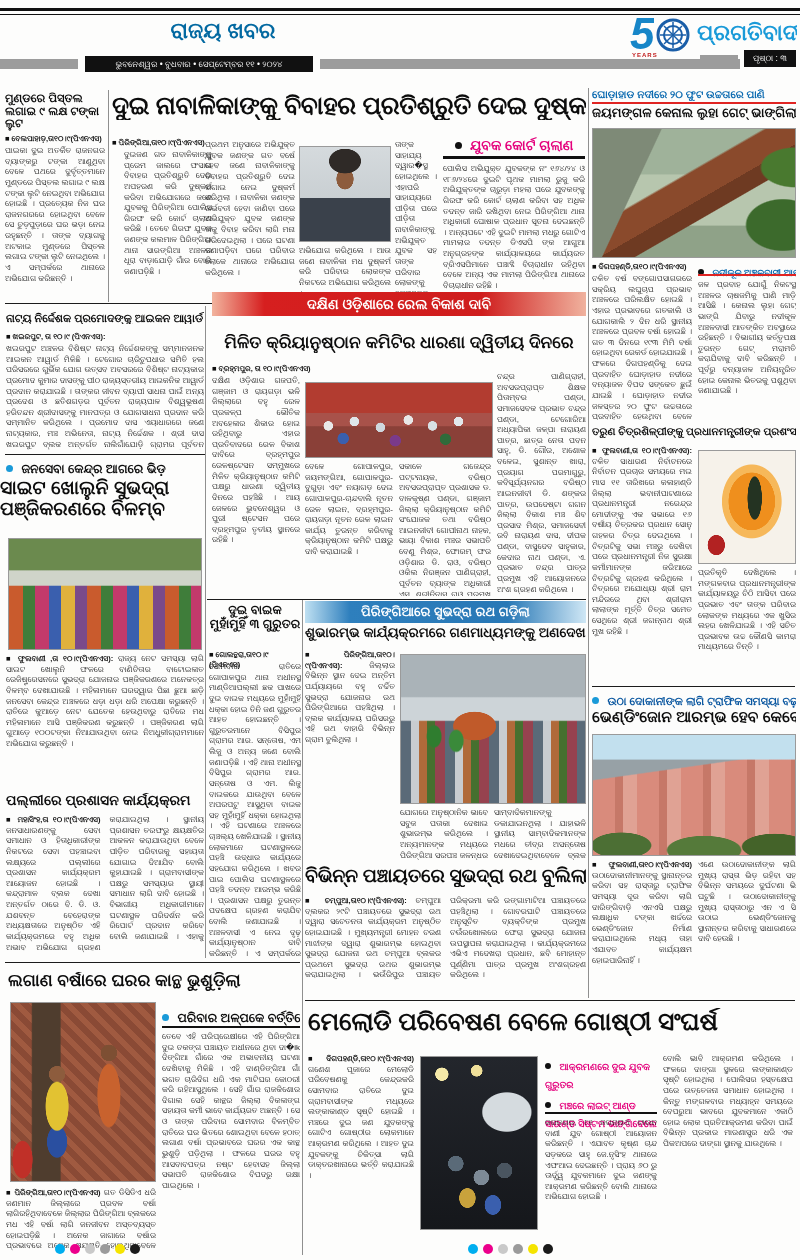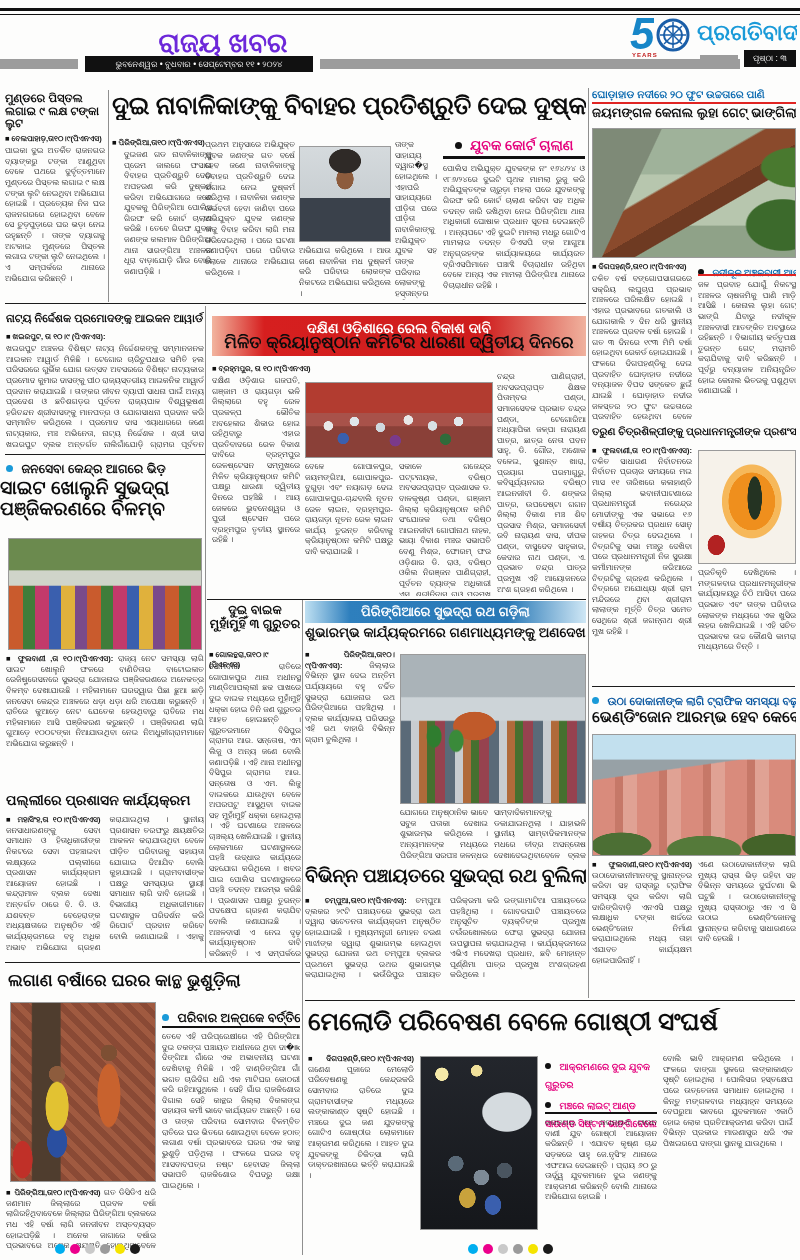--- a/index.html
+++ b/index.html
@@ -26,21 +26,21 @@
   .cols2{column-count:2;column-gap:9px;}
 </style>
 </head>
 <body>
 
 <div class="page">
 
   <div class="abs" style="left:0;top:8px;width:800px;height:3px;background:#111;"></div>
   <div class="abs" style="left:0;top:14px;width:800px;height:1px;background:#111;"></div>
 
-  <div class="abs h nw" style="left:128px;top:29px;width:190px;font-size:27px;color:#6d28d9;text-align:center;">ରାଜ୍ୟ ଖବର</div>
+  <div class="abs h nw" style="left:128px;top:19px;width:190px;font-size:22px;color:#0369a1;text-align:center;">ରାଜ୍ୟ ଖବର</div>
   <div class="abs badge" style="left:85px;top:56px;width:228px;height:16px;font-size:8.5px;line-height:16px;">ଭୁବନେଶ୍ୱର • ବୁଧବାର • ସେପ୍ଟେମ୍ବର ୧୧ • ୨୦୨୪</div>
   <div class="abs" style="left:0;top:59px;width:78px;height:10px;background:#9c9c9c;"></div>
   <div class="abs" style="left:320px;top:59px;width:420px;height:10px;background:#9c9c9c;"></div>
 
   <div class="abs" style="left:630px;top:10px;width:66px;height:52px;">
     <span class="h" style="position:absolute;left:0;top:0;font-size:44px;color:#1786c8;font-style:italic;">5</span>
     <svg width="34" height="34" style="position:absolute;left:26px;top:8px;">
       <circle cx="17" cy="17" r="15" fill="#fff" stroke="#1a5ea8" stroke-width="3"></circle>
       <circle cx="17" cy="17" r="9" fill="none" stroke="#1a5ea8" stroke-width="2"></circle>
       <line x1="17" y1="4" x2="17" y2="30" stroke="#1a5ea8" stroke-width="1.5"></line>
@@ -123,21 +123,21 @@
     <span>ରାଜ୍ୟ ନେଟ ସମସ୍ୟା ଲାଗି ସାଇଟ ଖୋଲୁନି ଫଳରେ ବାଣିଚିତାର ବାଟୋଇଳାତ ରେଜିଷ୍ଟ୍ରେସନରେ ସୁଭଦ୍ରା ଯୋଜନାର ପଞ୍ଜିକରଣରେ ଅନେକତ୍ର ବିଳମ୍ବ ଦେଖାଯାଉଛି । ମହିଳାମାନେ ଘରଦ୍ୱାର ପିଛା ଛୁଆ ଛାଡ଼ି ଜନସେବା କେନ୍ଦ୍ର ଅଞ୍ଚଳରେ ଧଡ଼ା ଧଡ଼ା ଧରି ଅପେକ୍ଷା କରୁଛନ୍ତି । ରାତିରେ କୁଆଡ଼େ ନେଟ ଯେତେକ ହେଉଥିବାରୁ ରାତିରେ ମଧ ମହିଳାମାନେ ଆସି ପଞ୍ଜିକରଣ କରୁଛନ୍ତି । ପଞ୍ଜିକରଣ ଲାଗି ଗୁଆଡ଼େ ୧୦୦ଟଙ୍କା ନିଆଯାଉଥିବା ନେଇ ନିଅଧୁକୀଗ୍ରାମମାନେ ଅଭିଯୋଗ କରୁଛନ୍ତି ।</span>
   </div>
 
   <div class="abs h nw" style="left:6px;top:793px;width:198px;font-size:14px;">ପଲ୍ଲୀରେ ପ୍ରଶାସନ କାର୍ଯ୍ୟକ୍ରମ</div>
   <div class="abs body cols2" style="left:6px;top:815px;width:198px;height:142px;">
     <span class="dl">■ ମହାସିଂହ,ତା ୧୦।୯(ପିଏନଏସ)</span>
     <span>ଜନସାଧାରଣଙ୍କୁ ସେବା ସମାଧାନ ଓ ହିତାଧିକାରୀଙ୍କ ନିକଟରେ ସେବା ପହଞ୍ଚାଇବା ଲକ୍ଷ୍ୟରେ ପଲ୍ଲୀରେ ପ୍ରଶାସନ କାର୍ଯ୍ୟକ୍ରମ ଆୟୋଜନ ହୋଇଛି । କନ୍ଦ୍ରାମାଳ ବ୍ଲକ ଦେଖା ଅନ୍ତର୍ଗତ ଠାରେ ବି. ଡି. ଓ. ଯଶବନ୍ତ ବେହେରାଙ୍କ ଅଧ୍ୟକ୍ଷତାରେ ଅନୁଷ୍ଠିତ ଏହି କାର୍ଯ୍ୟକ୍ରମରେ ବହୁ ଅଧିକ ଅଭାବ ଅଭିଯୋଗ ଗ୍ରହଣ କରାଯାଇଥିଲା ।</span>
     <span>ସ୍ଥାନୀୟ ପ୍ରଶାସନ ତରଫରୁ କ୍ଷୟକ୍ଷତିର ଆକଳନ କରାଯାଉଥିବା ବେଳେ ପୀଡ଼ିତ ପରିବାରକୁ ସହାୟତା ଯୋଗାଇ ଦିଆଯିବ ବୋଲି କୁହାଯାଇଛି । ଗ୍ରାମବାସୀଙ୍କ ପକ୍ଷରୁ ସମସ୍ୟାର ସ୍ଥାୟୀ ସମାଧାନ ଲାଗି ଦାବି ହୋଇଛି । ବିଭାଗୀୟ ଅଧିକାରୀମାନେ ଘଟଣାସ୍ଥଳ ପରିଦର୍ଶନ କରି ରିପୋର୍ଟ ପ୍ରଦାନ କରିବେ ବୋଲି ଜଣାଯାଇଛି । ଏହାକୁ ନେଇ ସାଧାରଣରେ ତୀବ୍ର ଅସନ୍ତୋଷ ପ୍ରକାଶ ପାଇଛି ।</span>
   </div>
 
-  <div class="abs banner-red nw" style="left:212px;top:316px;width:374px;height:40px;font-size:14px;">ଦକ୍ଷିଣ ଓଡ଼ିଶାରେ ରେଲ ବିକାଶ ଦାବି</div>
+  <div class="abs banner-red nw" style="left:212px;top:292px;width:374px;height:24px;font-size:14px;">ଦକ୍ଷିଣ ଓଡ଼ିଶାରେ ରେଲ ବିକାଶ ଦାବି</div>
   <div class="abs h nw" style="left:212px;top:334px;width:374px;font-size:17px;text-align:center;">ମିଳିତ କ୍ରିୟାନୁଷ୍ଠାନ କମିଟିର ଧାରଣା ଦ୍ୱିତୀୟ ଦିନରେ</div>
   <div class="abs dl" style="left:212px;top:364px;width:140px;">■ ବ୍ରହ୍ମପୁର, ତା ୧୦।୯(ପିଏନଏସ)</div>
   <div class="abs body" style="left:212px;top:376px;width:88px;height:220px;">ଦକ୍ଷିଣ ଓଡ଼ିଶାର ଗଜପତି, ଗଞ୍ଜାମ ଓ ରାୟଗଡ଼ା ଭଳି ଜିଲ୍ଲାରେ ବହୁ ରେଳ ପ୍ରକଳ୍ପ ଭୌତିକ ଅବହେଳାର ଶିକାର ହୋଇ ରହିଥିବାରୁ ଏହାର ପ୍ରତିବାଦରେ ରେଳ ବିକାଶ ଦାବିରେ ବ୍ରହ୍ମପୁର ରେଳଷ୍ଟେସନ ସମ୍ମୁଖରେ ମିଳିତ କ୍ରିୟାନୁଷ୍ଠାନ କମିଟି ପକ୍ଷରୁ ଧାରଣା ଦ୍ୱିତୀୟ ଦିନରେ ପହଞ୍ଚିଛି । ଆୟ ଜେଳରେ ଭୁବନେଶ୍ୱର ଓ ପୁରୀ ଷ୍ଟେସନ ପରେ ବ୍ରହ୍ମପୁର ତୃତୀୟ ସ୍ଥାନରେ ରହିଛି ।</div>
   <div class="photo" style="left:305px;top:382px;width:188px;height:76px;background:
      radial-gradient(5px 5px at 12% 58%, #e8e8e8 90%, transparent),
      radial-gradient(5px 5px at 26% 52%, #dfe6ea 90%, transparent),
      radial-gradient(5px 5px at 40% 60%, #cfd8de 90%, transparent),
      radial-gradient(5px 5px at 55% 50%, #e8e8e8 90%, transparent),
      radial-gradient(5px 5px at 68% 58%, #d8e0e4 90%, transparent),
      radial-gradient(5px 5px at 82% 52%, #e2e8ec 90%, transparent),
@@ -249,21 +249,21 @@
       <span class="bullet" style="background:#111;width:6px;height:6px;"></span>
       <span class="h magenta" style="font-size:9.5px;">ଆକ୍ରମଣରେ ଦୁଇ ଯୁବକ ଗୁରୁତର</span>
     </div>
     <div>
       <span class="bullet" style="background:#111;width:6px;height:6px;"></span>
       <span class="h magenta" style="font-size:9.5px;text-align:center;">ମଞ୍ଚରେ ଲାଇଟ୍ ଆଣ୍ଡ ସାଉଣ୍ଡ ସିଷ୍ଟମ ଭାଙ୍ଗିଦେଲେ</span>
     </div>
   </div>
   <div class="abs" style="left:545px;top:1112px;width:112px;height:2px;background:#111;"></div>
   <div class="abs body" style="left:545px;top:1118px;width:112px;height:136px;">ଜରଡ଼ଗଡ଼, ୮୧ ଜଗନ୍ନାଥ ଟାଉନ ବାଣୀ ଯୁବ ଗୋଷ୍ଠୀ ଆୟୋଜନ କରିଛନ୍ତି । ଏଯାବତ କୃଷ୍ଣ ଚାନ୍ଦ ସଡ଼କରେ ସାହୁ ଜେ.ନୃସିଂହ ଥାନାରେ ଏଫଆଇ ଦେଇଛନ୍ତି । ପ୍ରାୟ ୬୦ ରୁ ଊର୍ଦ୍ଧ୍ୱ ଯୁବକମାନେ ଦୁଇ ଜଣଙ୍କୁ ଆକ୍ରମଣ କରିଛନ୍ତି ବୋଲି ଥାନାରେ ଅଭିଯୋଗ ହୋଇଛି ।</div>
-  <div class="abs body" style="left:663px;top:1054px;width:130px;height:200px;">ବୋଲି ଭାବି ଆକ୍ରମଣ କରିଥିଲେ । ଫଳରେ ଦାଙ୍ଗା ସ୍ଥଳରେ ଲଙ୍କାକାଣ୍ଡ ସୃଷ୍ଟି ହୋଇଥିଲା । ପୋଲିସର ହସ୍ତକ୍ଷେପ ପରେ ଉତ୍ତେଜନା ସମାଧାନ ହୋଇଥିଲା । କିନ୍ତୁ ମଙ୍ଗଳବାର ମଧ୍ୟାହ୍ନ ସମୟରେ ବେପରୁଆ ଭାବରେ ଯୁବକମାନେ ଏକାଠି ହୋଇ ଲୋକ ପ୍ରତିଆକ୍ରମଣ କରିବା ପାଇଁ ବିଭିନ୍ନ ପ୍ରକାର ମାରଣାସ୍ତ୍ର ଧରି ଏକ ପିଖଇରପେ ଦାଙ୍ଗା ସ୍ଥାନକୁ ଯାଉଥିଲେ ।</div>
+  <div class="abs body" style="left:663px;top:1054px;width:130px;height:200px;">ବୋଲି ଭାବି ଆକ୍ରମଣ କରିଥିଲେ । ଫଳରେ ଦାଙ୍ଗା ସ୍ଥଳରେ ଲଙ୍କାକାଣ୍ଡ ସୃଷ୍ଟି ହୋଇଥିଲା । ପୋଲିସର ହସ୍ତକ୍ଷେପ ପରେ ଉତ୍ତେଜନା ସମାଧାନ ହୋଇଥିଲା । କିନ୍ତୁ ମଙ୍ଗଳବାର ମଧ୍ୟାହ୍ନ ସମୟରେ ବେପରୁଆ ଭାବରେ ଯୁବକମାନେ ଏକାଠି ହୋଇ ଲୋକ ପ୍ରତିଆକ୍ରମଣ କରିବା ପାଇଁ ବିଭିନ୍ନ ପ୍ରକାର ମାରଣାସ୍ତ୍ର ଧରି ଏକ ପିକଅପରେ ଦାଙ୍ଗା ସ୍ଥାନକୁ ଯାଉଥିଲେ ।</div>
 
   <div class="dotrow" style="left:55px;top:1244px;">
       <span class="dot" style="background: rgb(0, 174, 239);"></span>
       <span class="dot" style="background: rgb(236, 0, 140);"></span>
       <span class="dot" style="background: rgb(201, 201, 201);"></span>
       <span class="dot" style="background: rgb(155, 155, 155);"></span>
       <span class="dot" style="background: rgb(245, 228, 0);"></span>
       <span class="dot" style="background: rgb(26, 26, 26);"></span>
     </div>
   <div class="dotrow" style="left:468px;top:1244px;">

